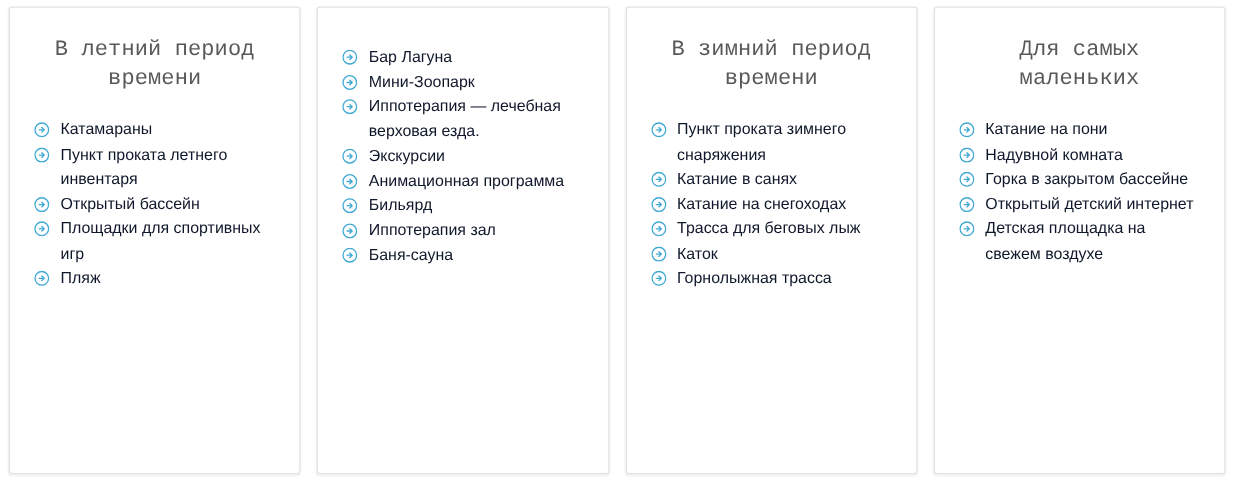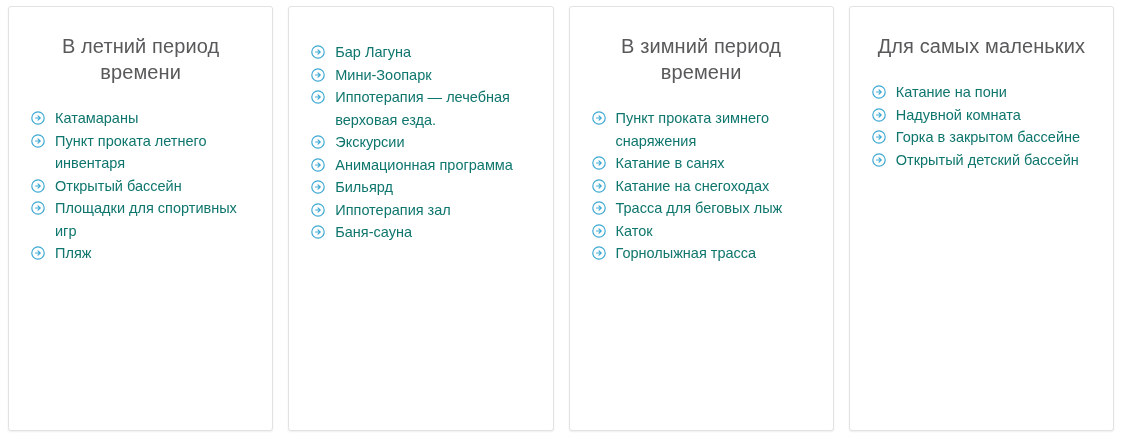--- a/index.html
+++ b/index.html
@@ -33,32 +33,33 @@
     overflow: hidden;
   }
   .card-title {
     color: #59595b;
     font-size: 20px;
     line-height: 26px;
     text-align: center;
     font-weight: normal;
     margin: 6px 0 0 0;
     letter-spacing: 0.1px;
+    font-family: Liberation Mono, monospace;
   }
   .list {
     list-style: none;
     margin: 22px 0 0 0;
     padding: 0 0 0 4px;
   }
   .list.tight {
     margin-top: 14px;
   }
   .item {
     position: relative;
-    color: #0f766e;
+    color: #0f172a;
     font-size: 14.5px;
     line-height: 22.5px;
     padding-left: 24px;
     margin-bottom: 0px;
   }
   .bullet {
     position: absolute;
     left: 0;
     top: 4px;
     width: 14px;
@@ -293,18 +294,27 @@
         </span>
         <span class="item-text">Горка в закрытом бассейне</span>
       </li>
       <li class="item">
         <span class="bullet">
           <svg width="14" height="14" viewBox="0 0 14 14">
               <circle cx="7" cy="7" r="6.2" fill="none" stroke="#3fa9d4" stroke-width="1.2"></circle>
               <path d="M4.6 7h4.2M7 4.9 9.2 7 7 9.1" fill="none" stroke="#3fa9d4" stroke-width="1.2" stroke-linecap="round" stroke-linejoin="round"></path>
             </svg>
         </span>
-        <span class="item-text">Открытый детский бассейн</span>
+        <span class="item-text">Открытый детский интернет</span>
+      </li>
+      <li class="item">
+        <span class="bullet">
+          <svg width="14" height="14" viewBox="0 0 14 14">
+              <circle cx="7" cy="7" r="6.2" fill="none" stroke="#3fa9d4" stroke-width="1.2"></circle>
+              <path d="M4.6 7h4.2M7 4.9 9.2 7 7 9.1" fill="none" stroke="#3fa9d4" stroke-width="1.2" stroke-linecap="round" stroke-linejoin="round"></path>
+            </svg>
+        </span>
+        <span class="item-text">Детская площадка на свежем воздухе</span>
       </li>
     </ul>
   </section>
 
 </div>
 
 </body></html>

